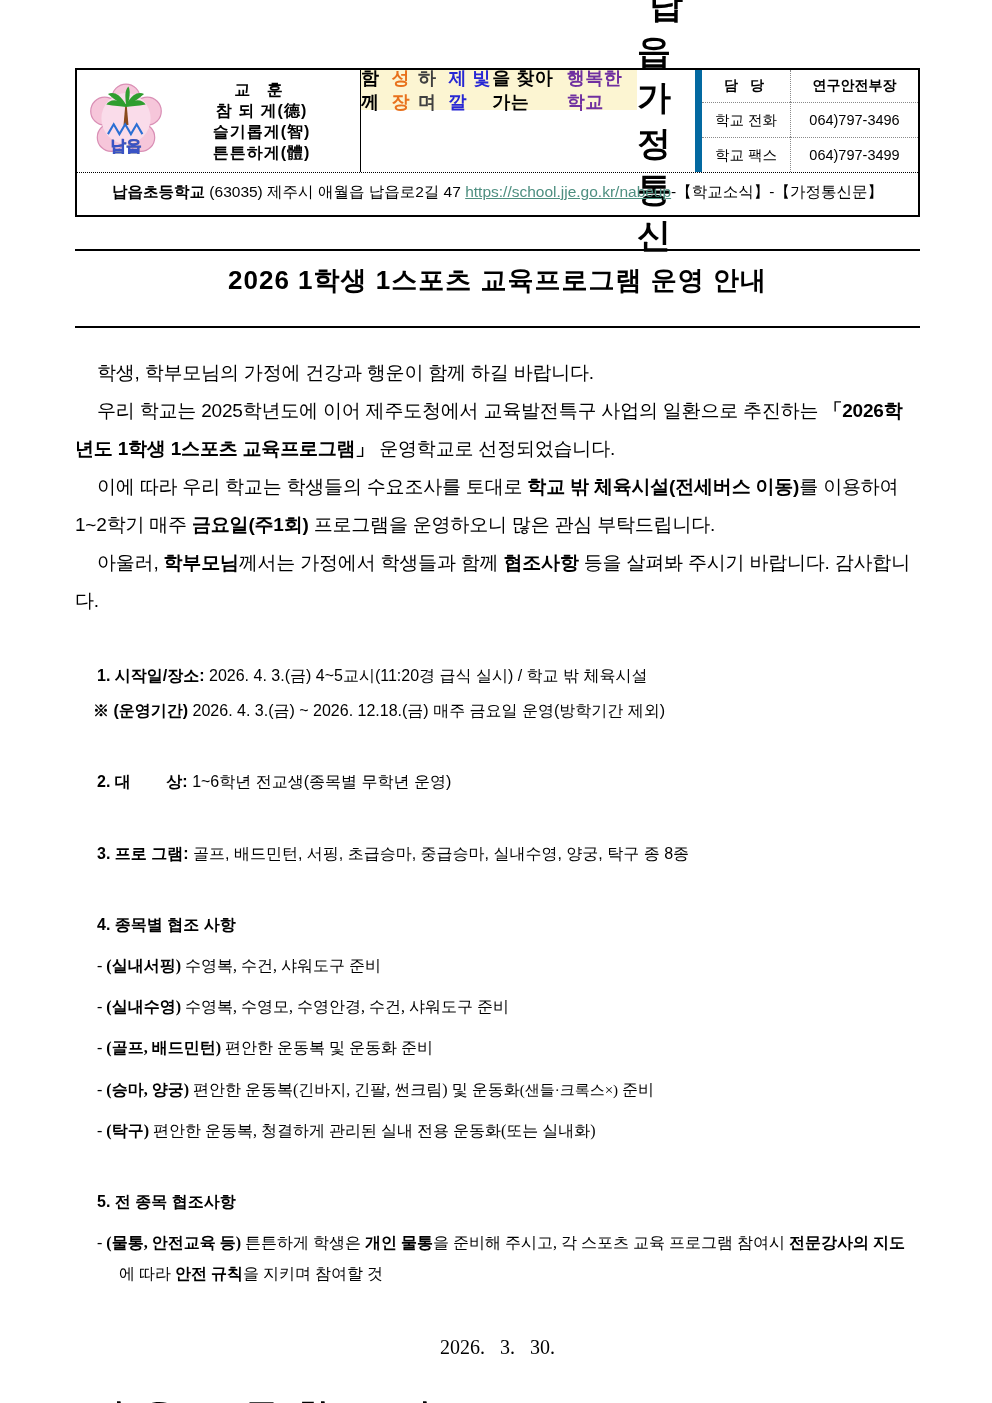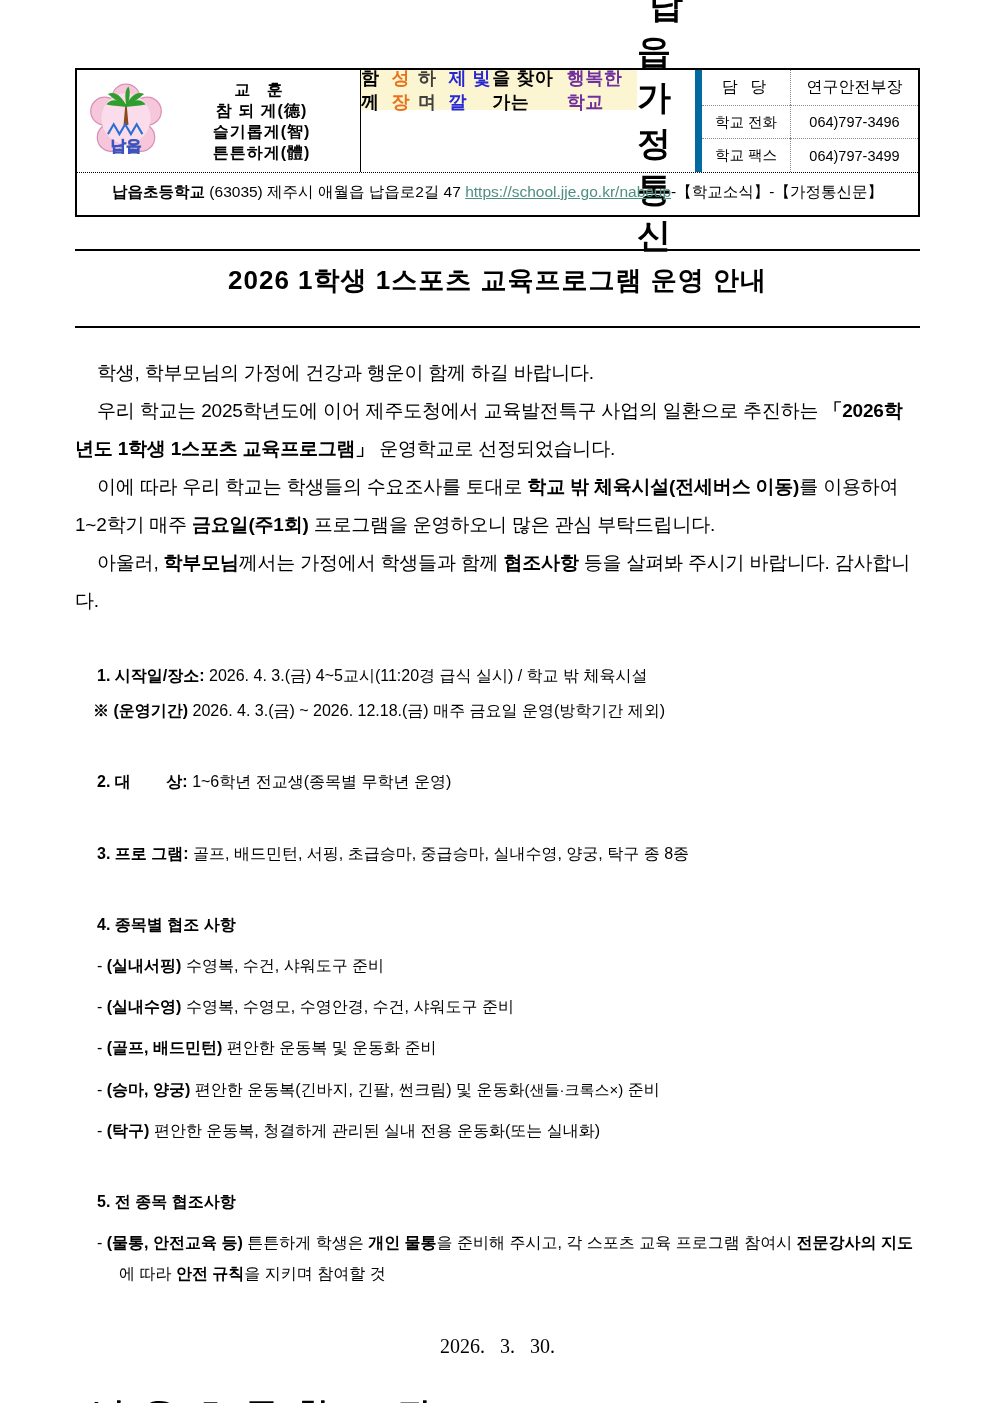--- a/index.html
+++ b/index.html
@@ -21,42 +21,42 @@
   .slogan { height:40px; display:flex; align-items:center; justify-content:center;
             font-weight:bold; font-size:18px; letter-spacing:0.5px; }
   .paper-title { flex:1; display:flex; align-items:center; justify-content:center;
             font-weight:bold; font-size:34px; letter-spacing:12px; text-indent:12px; }
   .cell-right { width:216px; display:table; font-size:14.5px; }
   .contact-row { display:table-row; }
   .contact-row > div { display:table-cell; vertical-align:middle; text-align:center; padding:4px 2px; }
   .contact-row .c-label { width:88px; }
   .contact-row .c-value { border-left:1px dotted #8a8a8a; }
   .contact-row + .contact-row > div { border-top:1px dotted #8a8a8a; }
-  .contact-row.hdr { font-weight:normal; font-size:16px; }
+  .contact-row.hdr { font-weight:bold; font-size:14px; }
   .contact-row.hdr .c-label { letter-spacing:4px; }
 
   .address-bar { border-top:1px dotted #000; text-align:center; padding:9px 4px 12px 4px; font-size:15.5px; white-space:pre-wrap; }
   .address-bar .school { font-weight:bold; }
   .address-bar a { text-decoration:underline; }
 
   
   .doc-title { margin-top:32px; border-top:2px solid #000; border-bottom:2px solid #000;
     text-align:center; font-weight:bold; font-size:26px; padding:12px 0 28px 0; letter-spacing:1px; }
 
   
   .rich { white-space:pre-wrap; }
   .b { font-weight:bold; }
   .small { font-size:15px; }
   .body-wrap { margin-top:26px; font-size:19px; line-height:2.0; letter-spacing:-0.2px; }
   .para { text-indent:22px; }
   .items { margin-top:6px; }
   .line { line-height:1.95; }
   .item  { margin-top:40px; margin-left:22px; }
   .note  { margin-top:4px;  margin-left:18px; font-size:16px; }
-  .dash  { margin-top:10px; margin-left:44px; padding-left:0; text-indent:-22px; }
+  .dash  { margin-top:10px; margin-left:44px; padding-left:0; text-indent:-22px;font-family:Liberation Serif, serif; }
 
   
   .date-line { margin-top:46px; text-align:center; font-size:20px;
     font-family:"Liberation Serif", serif; white-space:pre-wrap; }
   .signature { margin-top:34px; text-align:left; font-weight:bold; font-size:35px;
     letter-spacing:16px; text-indent:16px; }
 </style>
 </head>
 <body>
 

